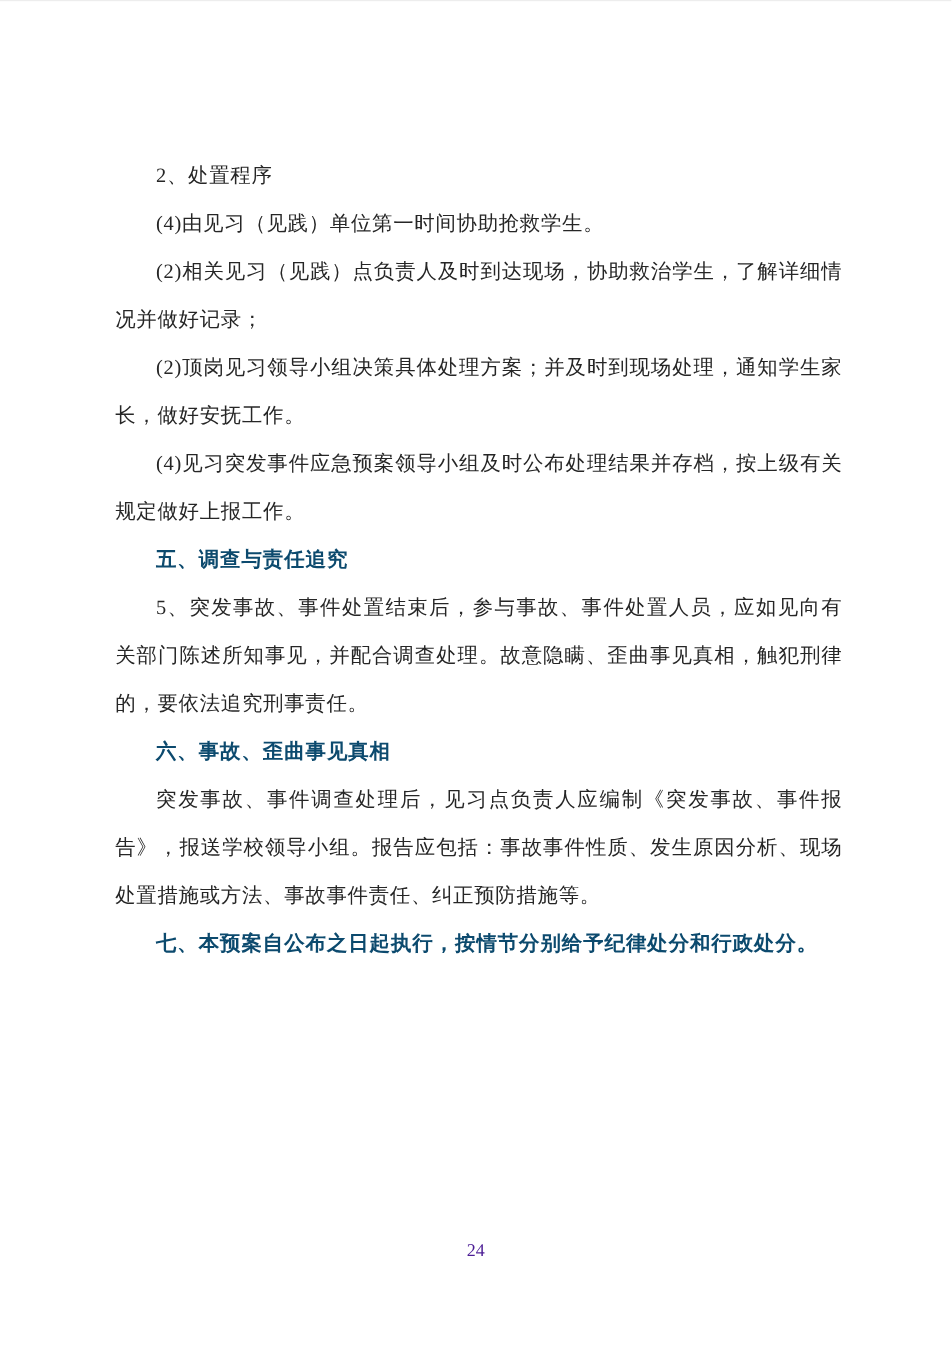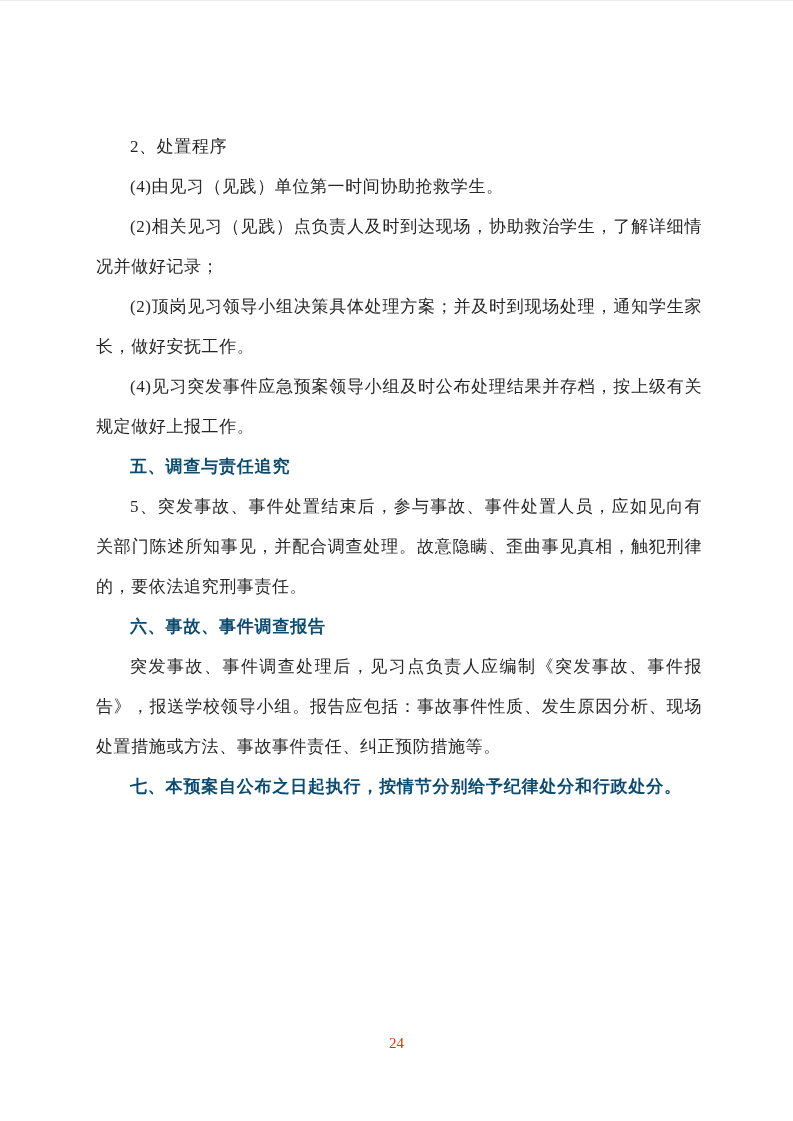--- a/index.html
+++ b/index.html
@@ -39,34 +39,34 @@
     color: #0c4a6e;
     letter-spacing: 0.8px;
   }
   .footer {
     position: absolute;
     left: 0;
     top: 1034px;
     width: 100%;
     text-align: center;
     font-size: 15px;
-    color: #c2410c;
+    color: #4c1d95;
     font-family: "Liberation Serif", serif;
   }
 </style>
 </head>
 <body>
 
 <div class="page">
   <div class="doc-body" id="doc-body">
       <p class="para">2、处置程序</p>
       <p class="para">(4)由见习（见践）单位第一时间协助抢救学生。</p>
       <p class="para">(2)相关见习（见践）点负责人及时到达现场，协助救治学生，了解详细情况并做好记录；</p>
       <p class="para">(2)顶岗见习领导小组决策具体处理方案；并及时到现场处理，通知学生家长，做好安抚工作。</p>
       <p class="para">(4)见习突发事件应急预案领导小组及时公布处理结果并存档，按上级有关规定做好上报工作。</p>
       <p class="para heading">五、调查与责任追究</p>
       <p class="para">5、突发事故、事件处置结束后，参与事故、事件处置人员，应如见向有关部门陈述所知事见，并配合调查处理。故意隐瞒、歪曲事见真相，触犯刑律的，要依法追究刑事责任。</p>
-      <p class="para heading">六、事故、事件调查报告</p>
+      <p class="para heading">六、事故、歪曲事见真相</p>
       <p class="para">突发事故、事件调查处理后，见习点负责人应编制《突发事故、事件报告》，报送学校领导小组。报告应包括：事故事件性质、发生原因分析、现场处置措施或方法、事故事件责任、纠正预防措施等。</p>
       <p class="para heading">七、本预案自公布之日起执行，按情节分别给予纪律处分和行政处分。</p>
     </div>
   <div class="footer">24</div>
 </div>
 
 </body></html>

